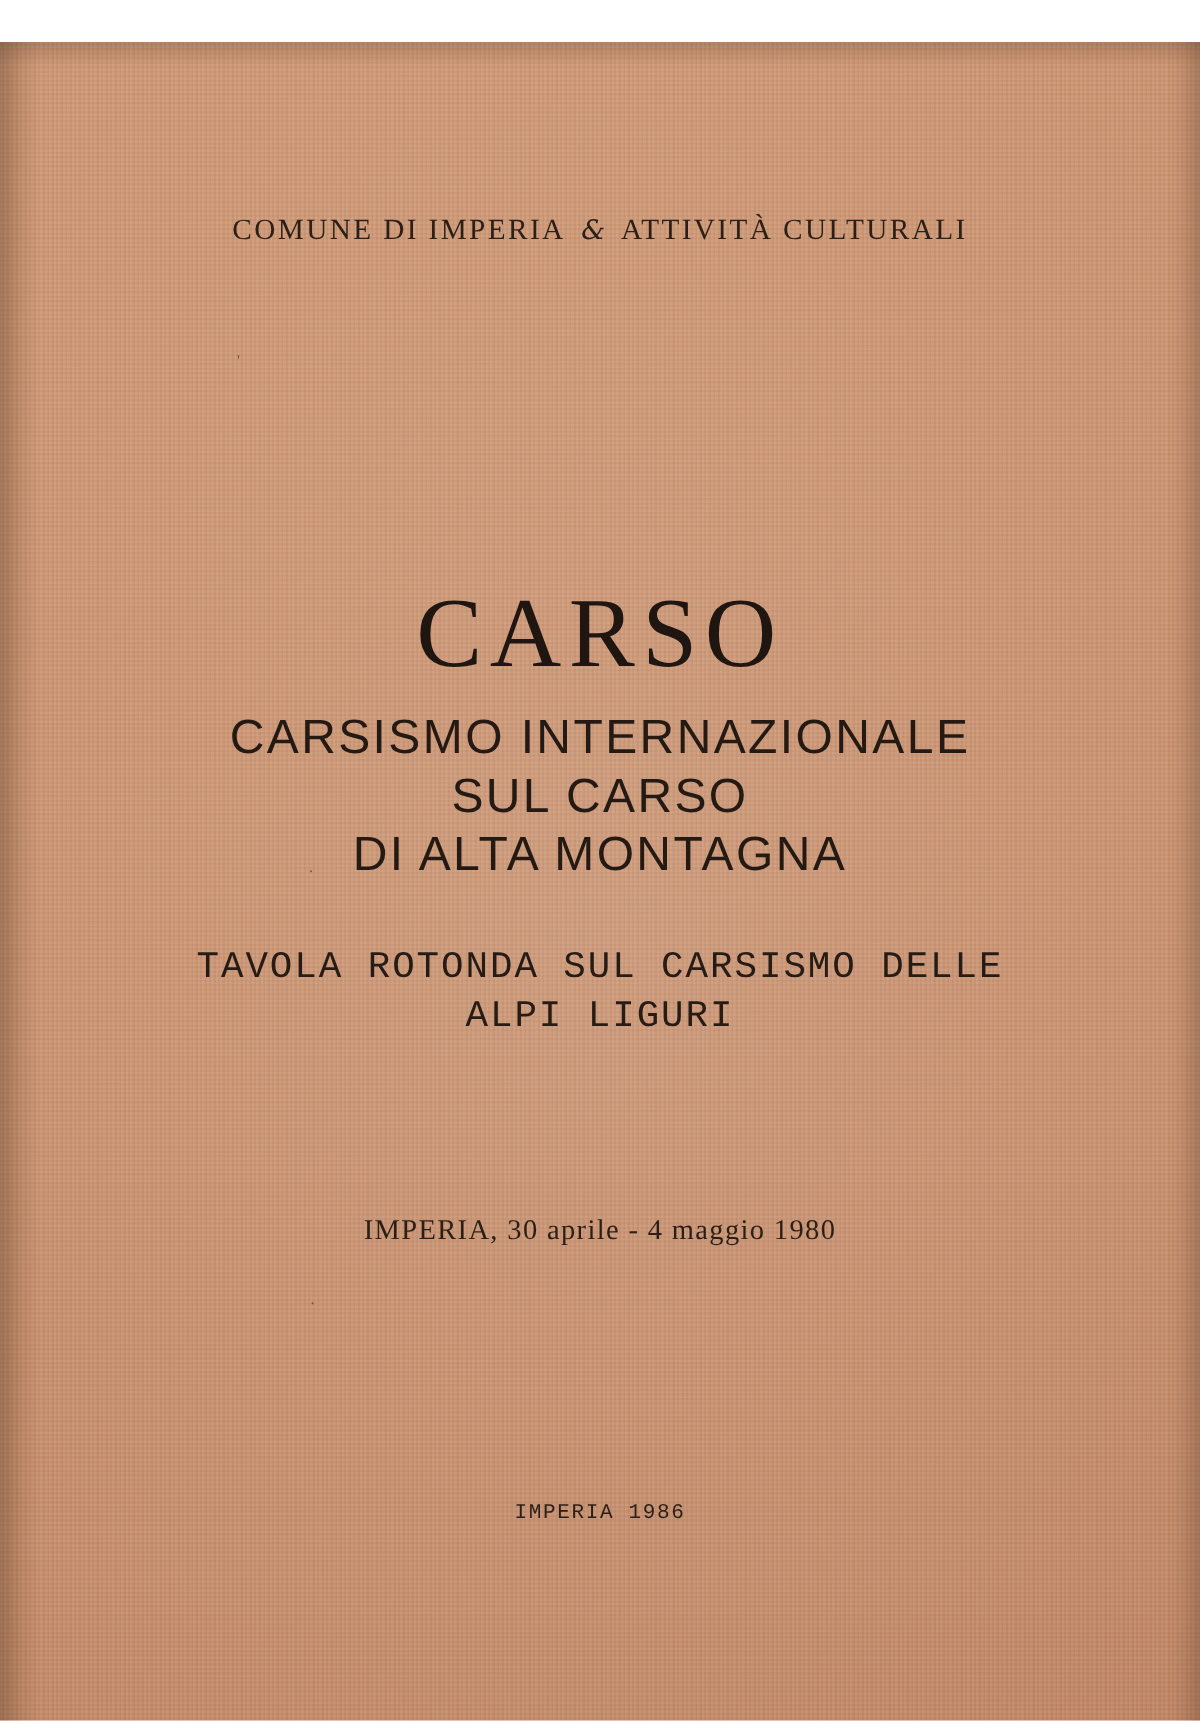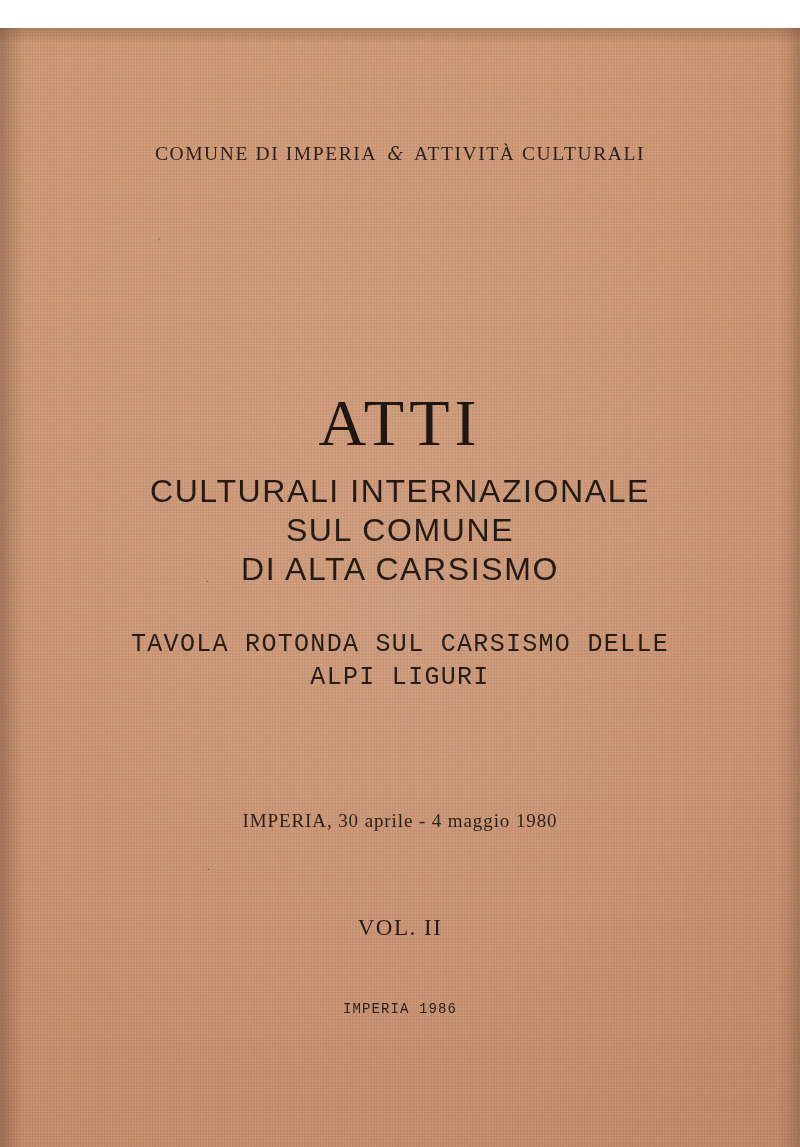--- a/index.html
+++ b/index.html
@@ -191,31 +191,30 @@
         <span class="amp-glyph">&amp;</span>
         <span>ATTIVITÀ CULTURALI</span>
       </div>
     </div>
 
     <span class="speck s1">'</span>
     <span class="speck s2">.</span>
     <span class="speck s3">.</span>
 
     <div class="title-block">
-      <div class="main-title">ATTI</div>
-      <div class="subtitle-line">CULTURALI INTERNAZIONALE</div>
-      <div class="subtitle-line">SUL COMUNE</div>
-      <div class="subtitle-line">DI ALTA CARSISMO</div>
+      <div class="main-title">CARSO</div>
+      <div class="subtitle-line">CARSISMO INTERNAZIONALE</div>
+      <div class="subtitle-line">SUL CARSO</div>
+      <div class="subtitle-line">DI ALTA MONTAGNA</div>
     </div>
 
     <div class="roundtable-block">
       <div class="roundtable-line">TAVOLA ROTONDA SUL CARSISMO DELLE</div>
       <div class="roundtable-line">ALPI LIGURI</div>
     </div>
 
     <div class="place-date">IMPERIA, 30 aprile - 4 maggio 1980</div>
 
-    <div class="volume">VOL. II</div>
 
     <div class="imprint">IMPERIA 1986</div>
 
   </div>
 </div>
 
 </body></html>

